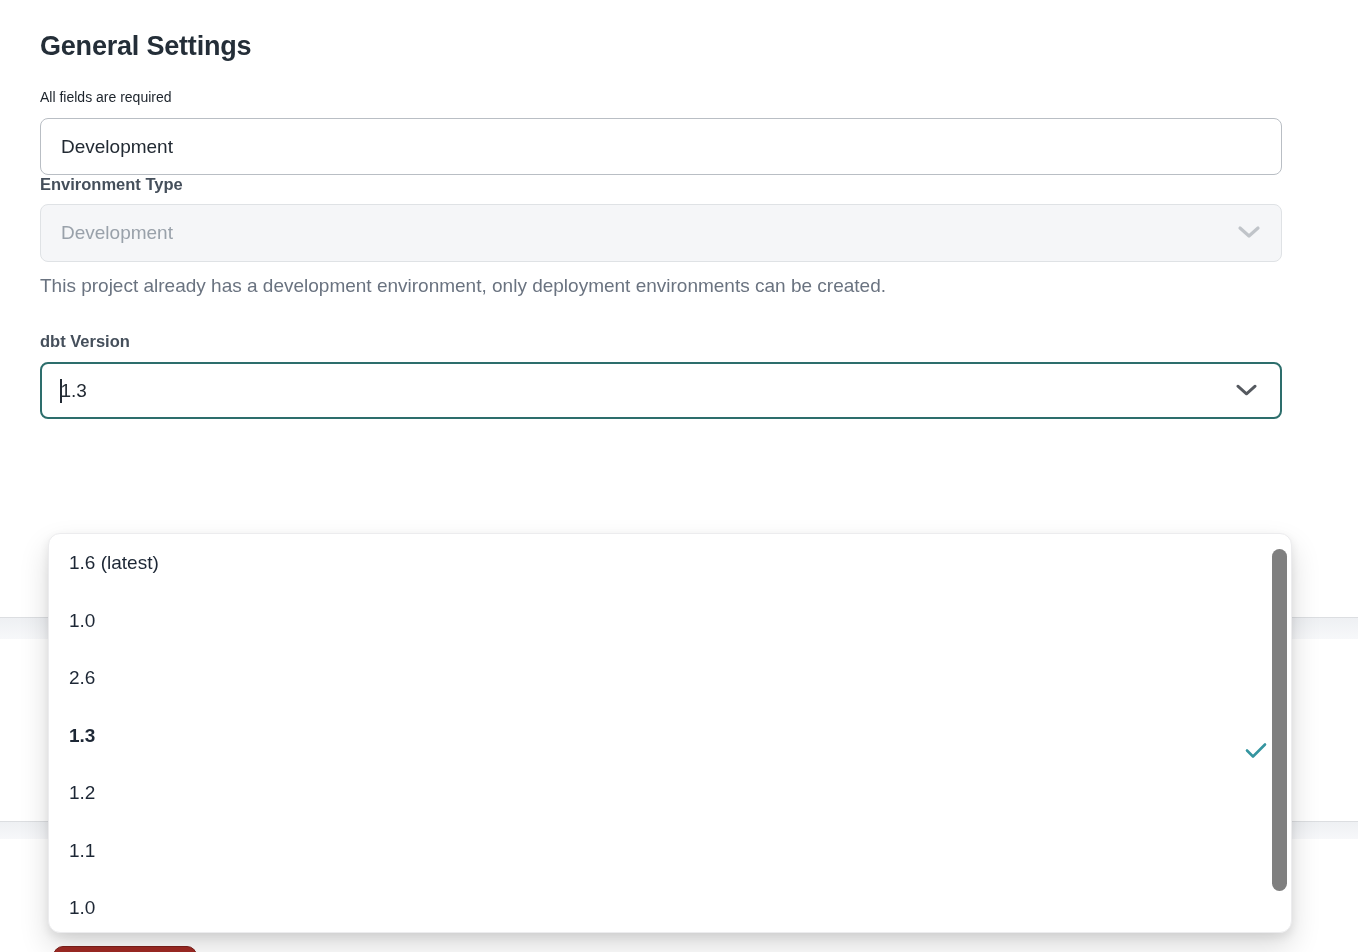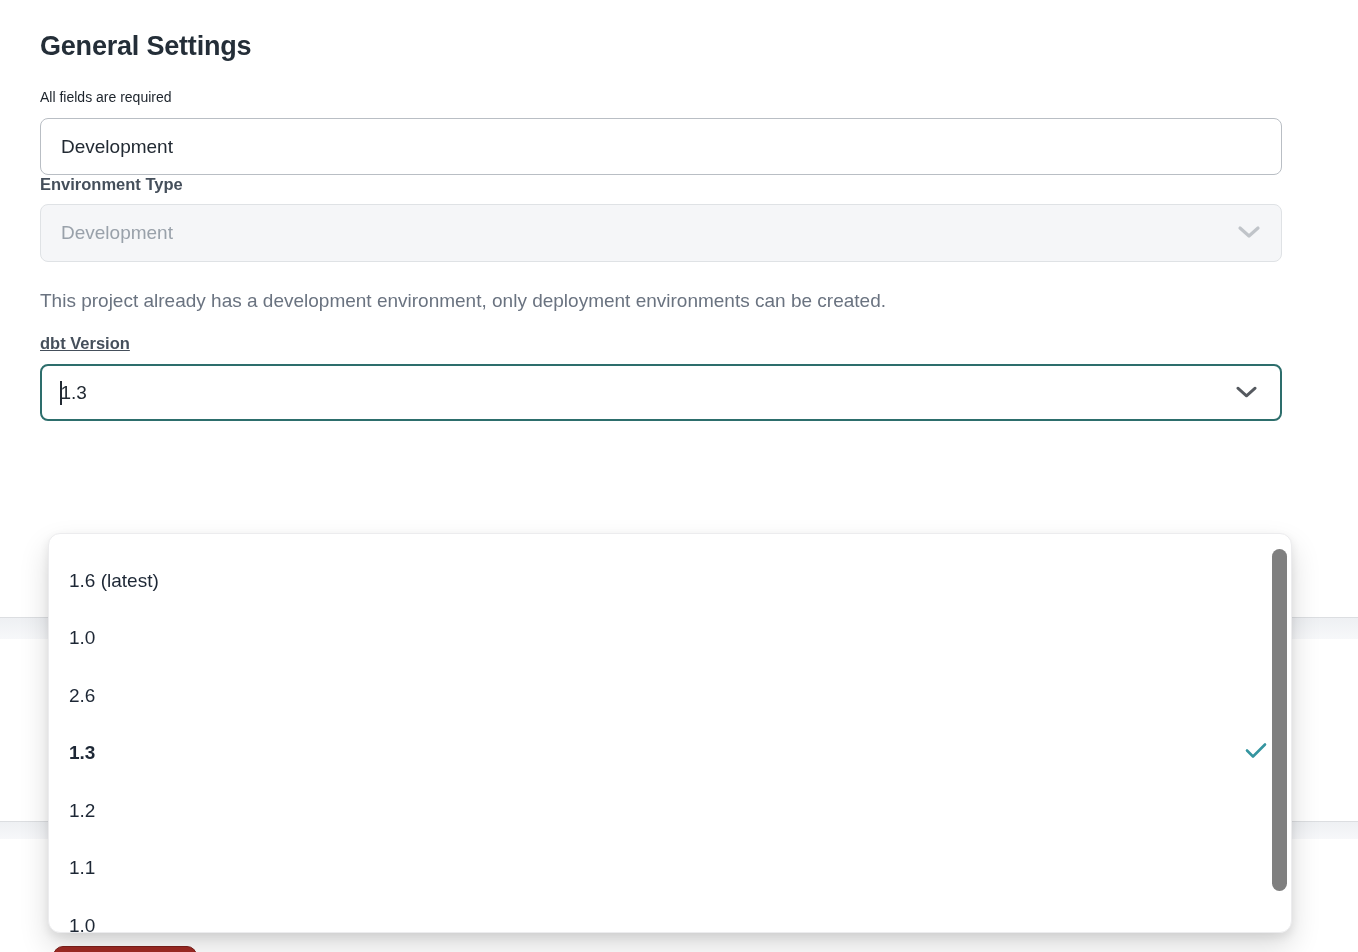--- a/index.html
+++ b/index.html
@@ -36,21 +36,21 @@
     font-size:14px; color:#1c232b; line-height:22px;
   }
 
   .field-label {
     display:block;
     font-size:16.5px; font-weight:700; color:#454f5b;
     line-height:19px;
   }
   .label-1 { margin-top:53px; }
   .label-2 { }
-  .label-3 { margin-top:22px;text-decoration:underline; }
+  .label-3 { margin-top:35px; }
 
   .text-input {
     display:block; width:1242px; height:57px;
     margin-top:10px;
     border:1px solid #b9bec4; border-radius:8px;
     background:#ffffff;
     font-family:"Liberation Sans", sans-serif;
     font-size:19px; color:#222a33;
     padding:0 20px;
     outline:none;
@@ -62,21 +62,21 @@
     margin-top:10px;
     border:1px solid #dfe2e5; border-radius:8px;
     background:#f5f6f8;
     display:flex; align-items:center;
     padding:0 20px;
     font-size:19px; color:#99a1aa;
   }
   .select-box .chev { position:absolute; right:20px; top:50%; transform:translateY(-50%); }
 
   .help-text {
-    margin-top:28px;
+    margin-top:13px;
     font-size:19px; color:#6a7380; line-height:22px;
   }
 
   .combo-focused {
     position:relative;
     width:1242px; height:57px;
     margin-top:11px;
     border:2px solid #2d6e6c; border-radius:8px;
     background:#ffffff;
     display:flex; align-items:center;
@@ -98,21 +98,21 @@
     border:1px solid #ececee;
     border-radius:12px;
     box-shadow:0 4px 10px rgba(0,0,0,0.08), 0 14px 30px rgba(0,0,0,0.14);
     overflow:hidden;
     z-index:5;
     padding-top:18px;
   }
   .dropdown-option {
     position:relative;
     height:57.5px;
-    display:flex; align-items:center;
+    display:flex; align-items:flex-start;
     padding:0 44px 0 20px;
     font-size:19px; color:#1d2735;
     cursor:pointer;
   }
   .dropdown-option.selected { font-weight:700; }
   .dropdown-option .check {
     position:absolute; right:24px; top:50%; transform:translateY(-50%);
   }
   .scroll-thumb {
     position:absolute;

